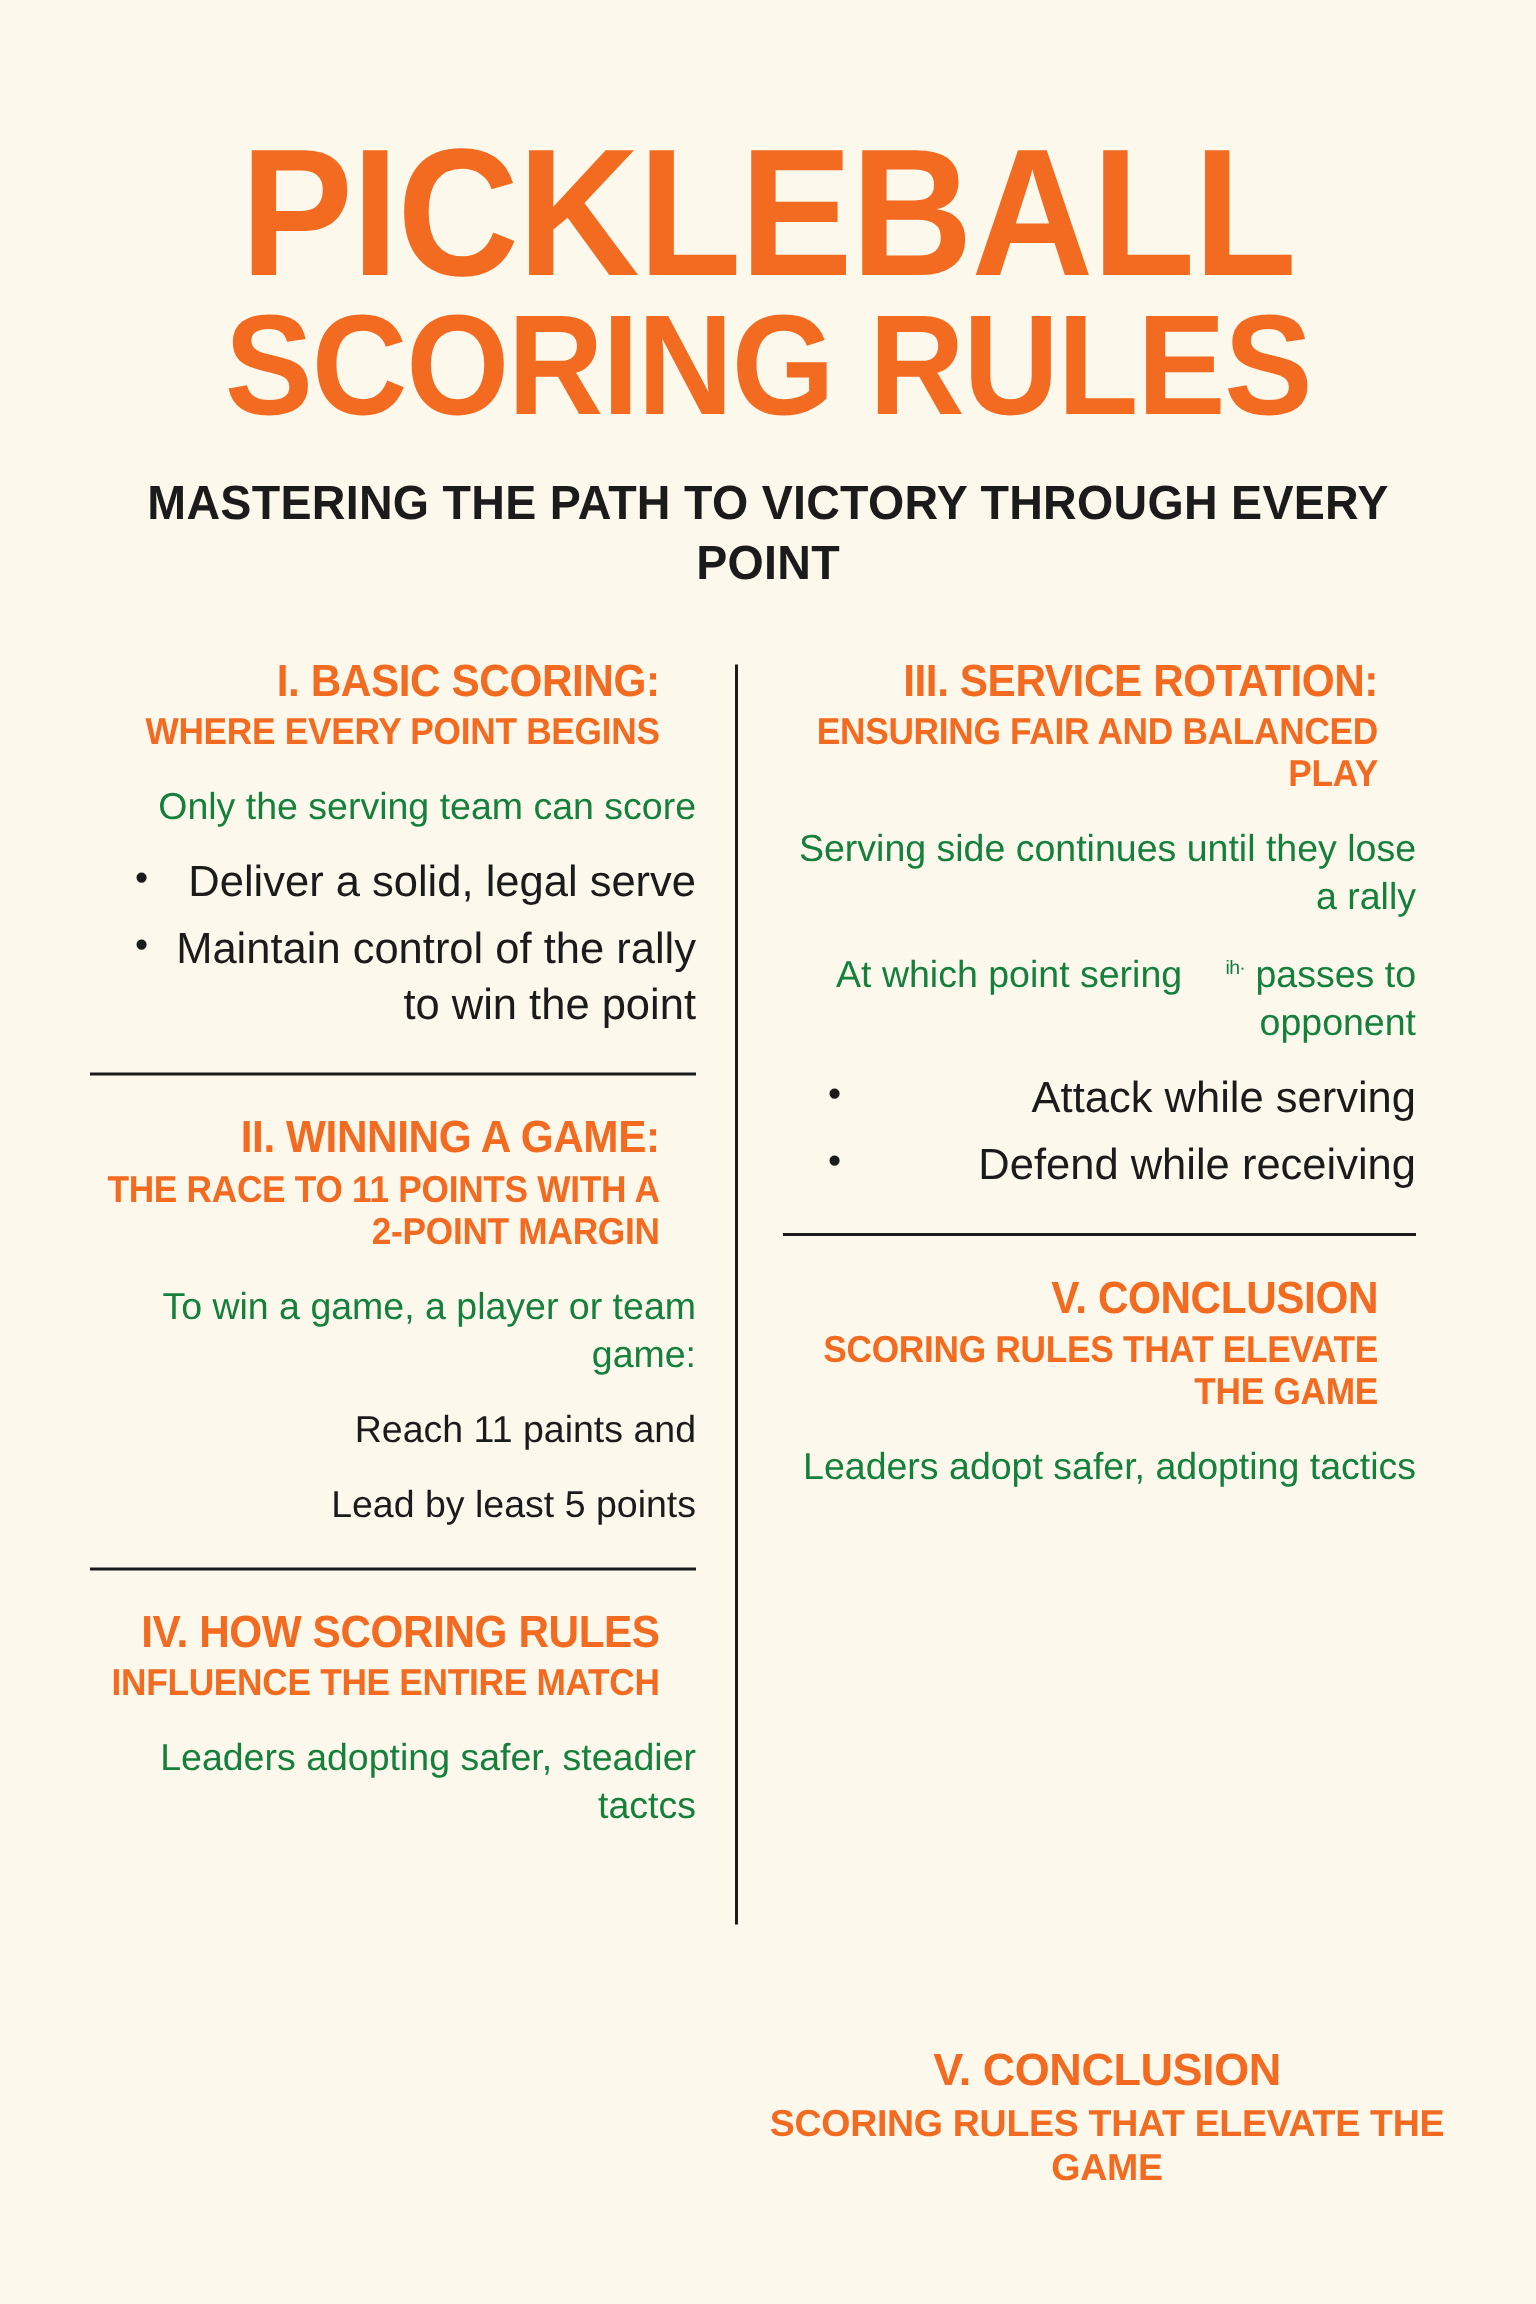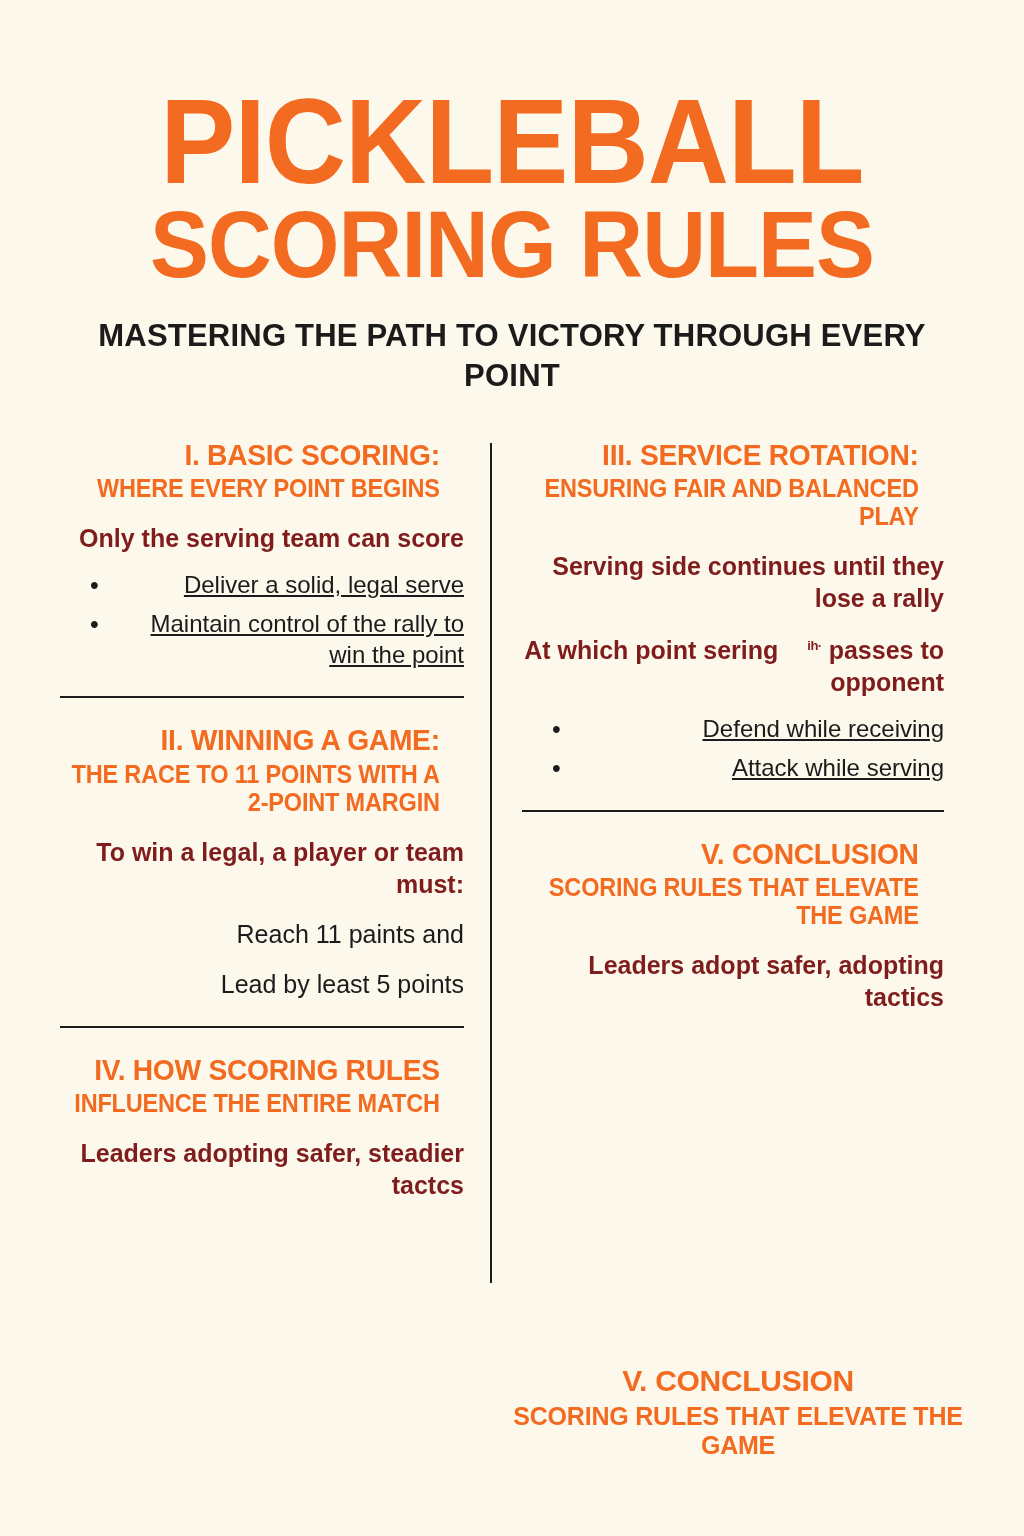--- a/index.html
+++ b/index.html
@@ -92,35 +92,33 @@
     line-height: 1.12;
     margin-top: 3px;
     letter-spacing: -0.2px;
     transform: scaleX(0.94);
     transform-origin: left center;
   }
   .para {
     font-size: 25px;
     line-height: 1.28;
     margin-top: 20px;
-    color: #7f1d1d;
-    font-weight: bold;
+    color: #15803d;
   }
   ul.bullets {
     margin: 16px 0 0 0;
     padding-left: 30px;
     list-style: none;
   }
   ul.bullets li {
-    font-size: 24px;
+    font-size: 29px;
     line-height: 1.28;
     margin-bottom: 8px;
     position: relative;
     padding-left: 22px;
-    text-decoration: underline;
   }
   ul.bullets li::before {
     content: "•";
     position: absolute;
     left: 0;
     top: -1px;
     font-size: 25px;
   }
   .indent-line {
     font-size: 25px;
@@ -182,21 +180,21 @@
           <li>Deliver a solid, legal serve</li>
           <li>Maintain control of the rally to win the point</li>
         </ul>
       </div>
 
       <hr class="rule">
 
       <div class="section">
         <div class="sec-head">II. WINNING A GAME:</div>
         <div class="sec-sub">THE RACE TO 11 POINTS WITH A 2-POINT MARGIN</div>
-        <div class="para">To win a legal, a player or team must:</div>
+        <div class="para">To win a game, a player or team game:</div>
         <div class="indent-line">Reach 11 paints and</div>
         <div class="indent-line">Lead by least 5 points</div>
       </div>
 
       <hr class="rule">
 
       <div class="section">
         <div class="sec-head">IV. HOW SCORING RULES</div>
         <div class="sec-sub">INFLUENCE THE ENTIRE MATCH</div>
         <div class="para">Leaders adopting safer, steadier tactcs</div>
@@ -207,22 +205,22 @@
     <div class="col-divider"></div>
 
     <div class="col-right">
 
       <div class="section">
         <div class="sec-head">III. SERVICE ROTATION:</div>
         <div class="sec-sub">ENSURING FAIR AND BALANCED PLAY</div>
         <div class="para">Serving side continues until they lose a rally</div>
         <div class="para"><span>At which point sering</span><span class="sup">ih·</span> <span>passes to opponent</span></div>
         <ul class="bullets">
+          <li>Attack while serving</li>
           <li>Defend while receiving</li>
-          <li>Attack while serving</li>
         </ul>
       </div>
 
       <hr class="rule">
 
       <div class="section">
         <div class="sec-head">V. CONCLUSION</div>
         <div class="sec-sub">SCORING RULES THAT ELEVATE THE GAME</div>
         <div class="para">Leaders adopt safer, adopting tactics</div>
       </div>

